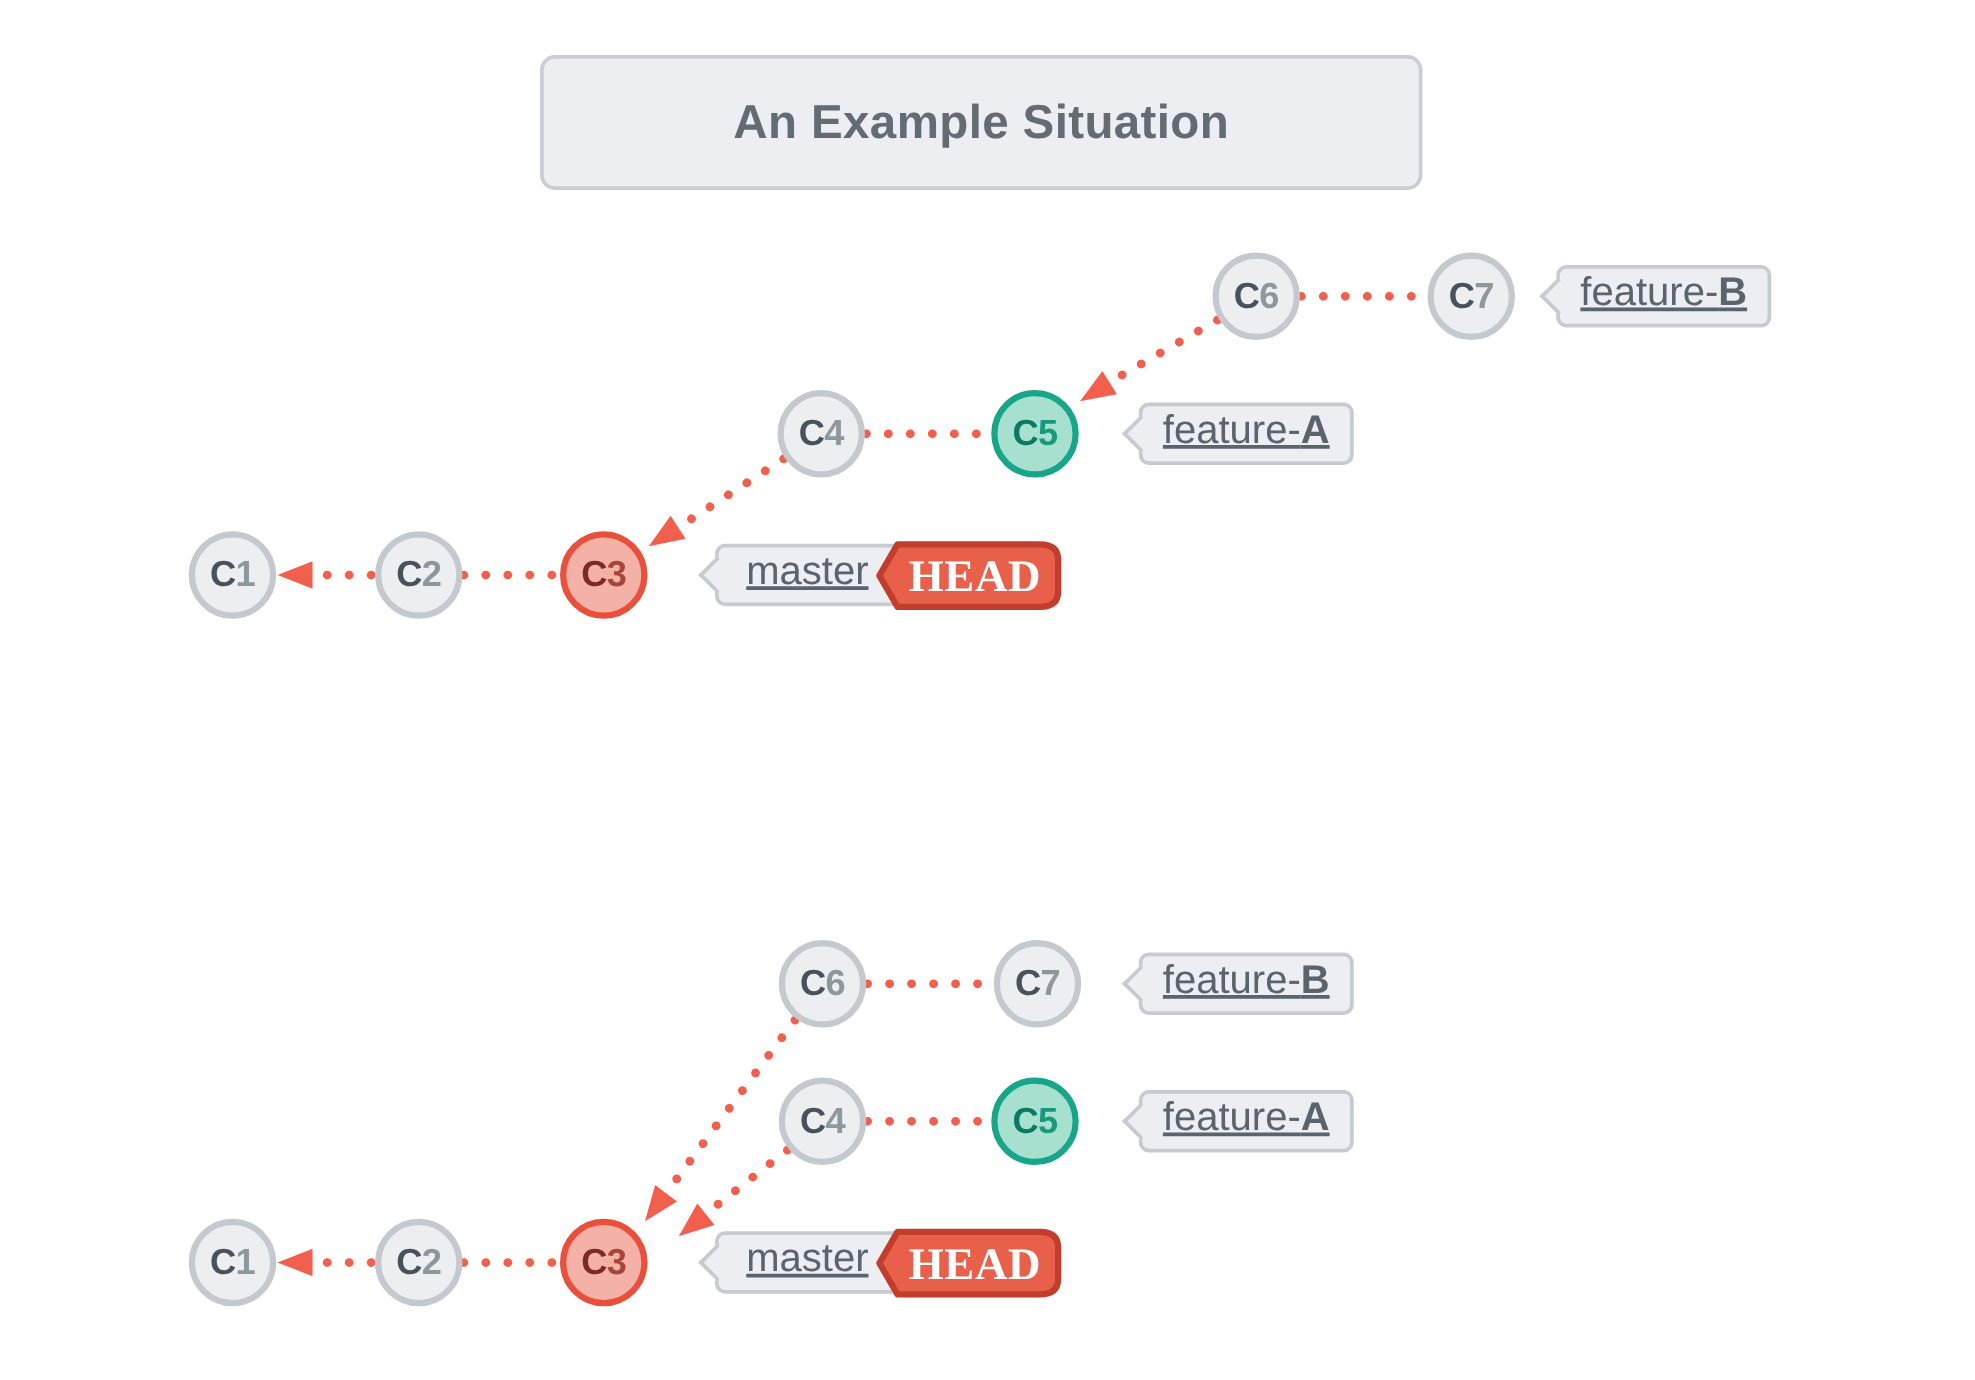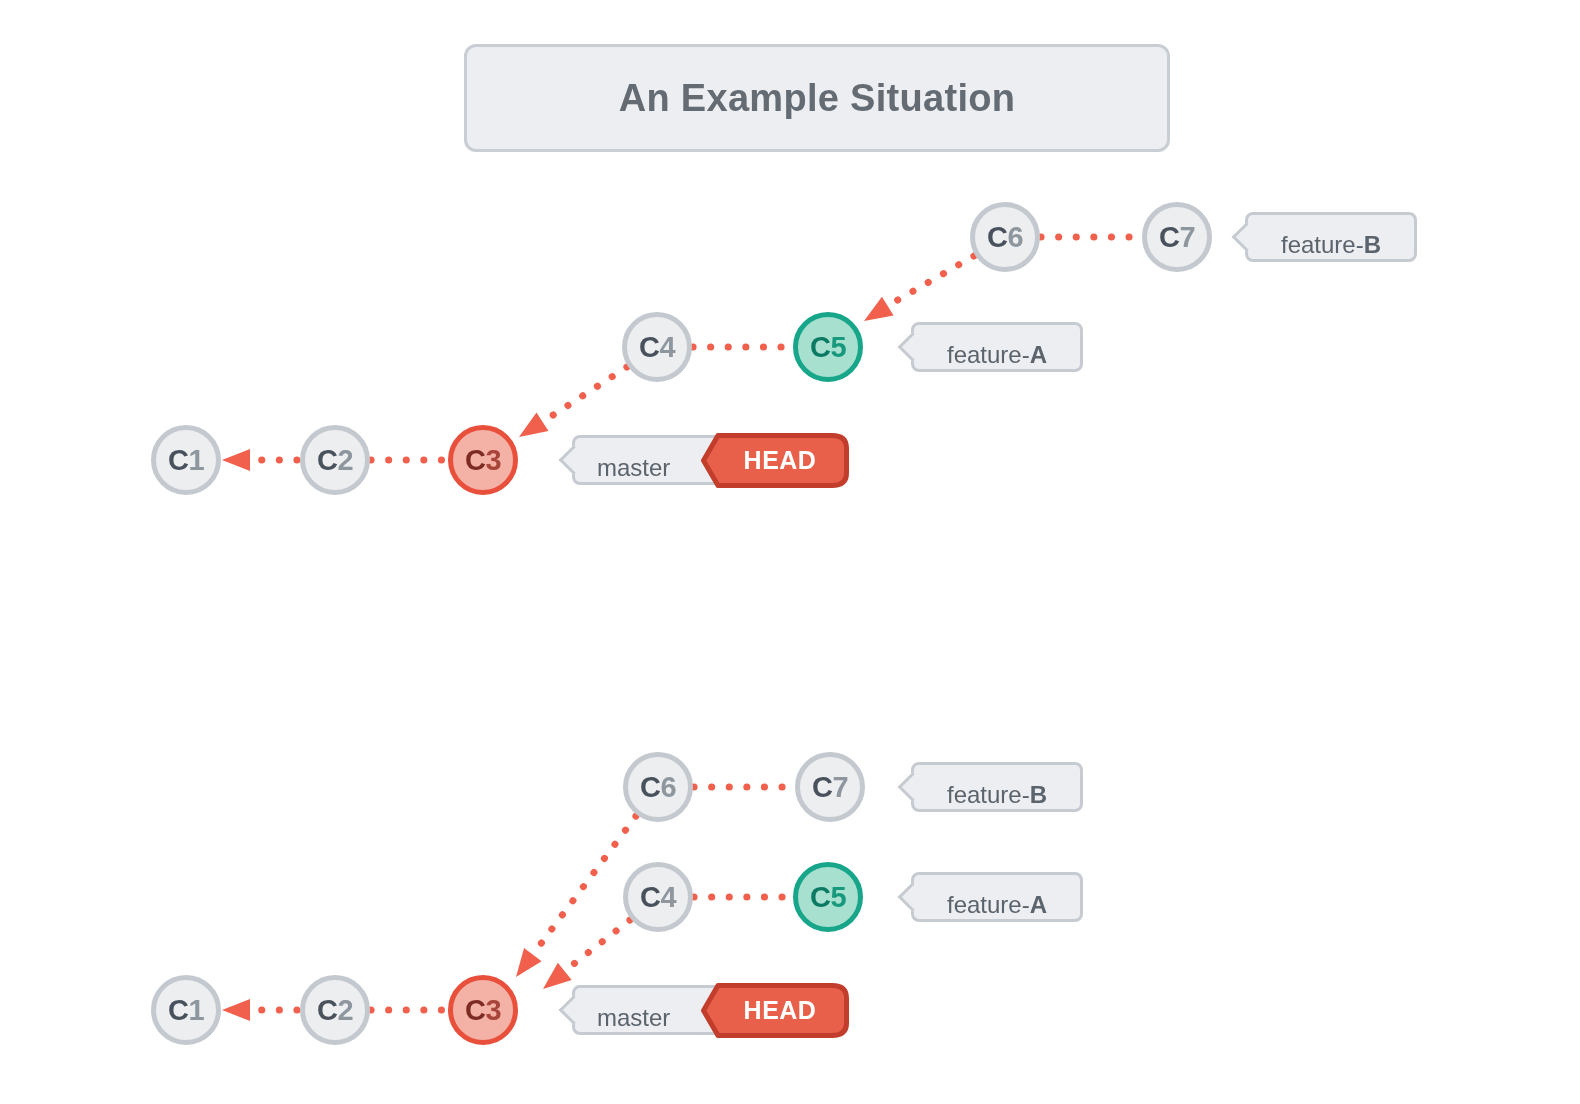--- a/index.html
+++ b/index.html
@@ -38,21 +38,20 @@
 
   .title-box{
     position:absolute;
     width:700px;height:102px;
     background:var(--title-fill);
     border:3px solid var(--title-border);
     border-radius:12px;
     display:flex;align-items:center;justify-content:center;
     font-size:38px;font-weight:600;color:var(--title-text);
     letter-spacing:0.3px;
-    margin-left:32px;
   }
 
   .node{
     position:absolute;
     width:60px;height:60px;
     border-radius:50%;
     background:var(--node-default-fill);
     border:5px solid var(--node-default-border);
     display:flex;align-items:center;justify-content:center;
     font-size:29px;font-weight:bold;
@@ -66,22 +65,22 @@
   .node.green{background:var(--node-green-fill);border-color:var(--node-green-border);}
   .node.green .ltr{color:var(--node-green-letter);}
   .node.green .dgt{color:var(--node-green-digit);}
 
   .bubble{
     position:absolute;
     height:44px;
     background:var(--bubble-fill);
     border:3px solid var(--bubble-border);
     border-radius:8px;
-    display:flex;align-items:flex-end;justify-content:center;
-    font-size:24px;color:var(--bubble-text);
+    display:flex;align-items:flex-start;justify-content:center;
+    font-size:32px;color:var(--bubble-text);text-decoration:underline;
   }
   .bubble .tail{
     position:absolute;
     left:-12px;top:50%;
     width:18px;height:18px;
     transform:translateY(-50%) rotate(45deg);
     background:var(--bubble-fill);
     border-left:3px solid var(--bubble-border);
     border-bottom:3px solid var(--bubble-border);
   }
@@ -95,22 +94,23 @@
   }
   .head-tag svg{position:absolute;left:0;top:0;width:150px;height:57px;}
   .head-shape{
     fill:var(--head-fill);
     stroke:var(--head-border);
     stroke-width:5;
     stroke-linejoin:round;
   }
   .head-label{
     position:relative;
-    font-size:25px;font-weight:bold;color:var(--head-text);
+    font-size:36px;font-weight:bold;color:var(--head-text);
     letter-spacing:0.5px;
+    font-family:Liberation Serif, serif;
   }
 </style>
 </head>
 <body>
 
 <div class="canvas">
 
   <svg class="connectors" viewBox="0 0 1580 1104">
 
     <path class="dotline" d="M1041,237 L1141,237"></path>

